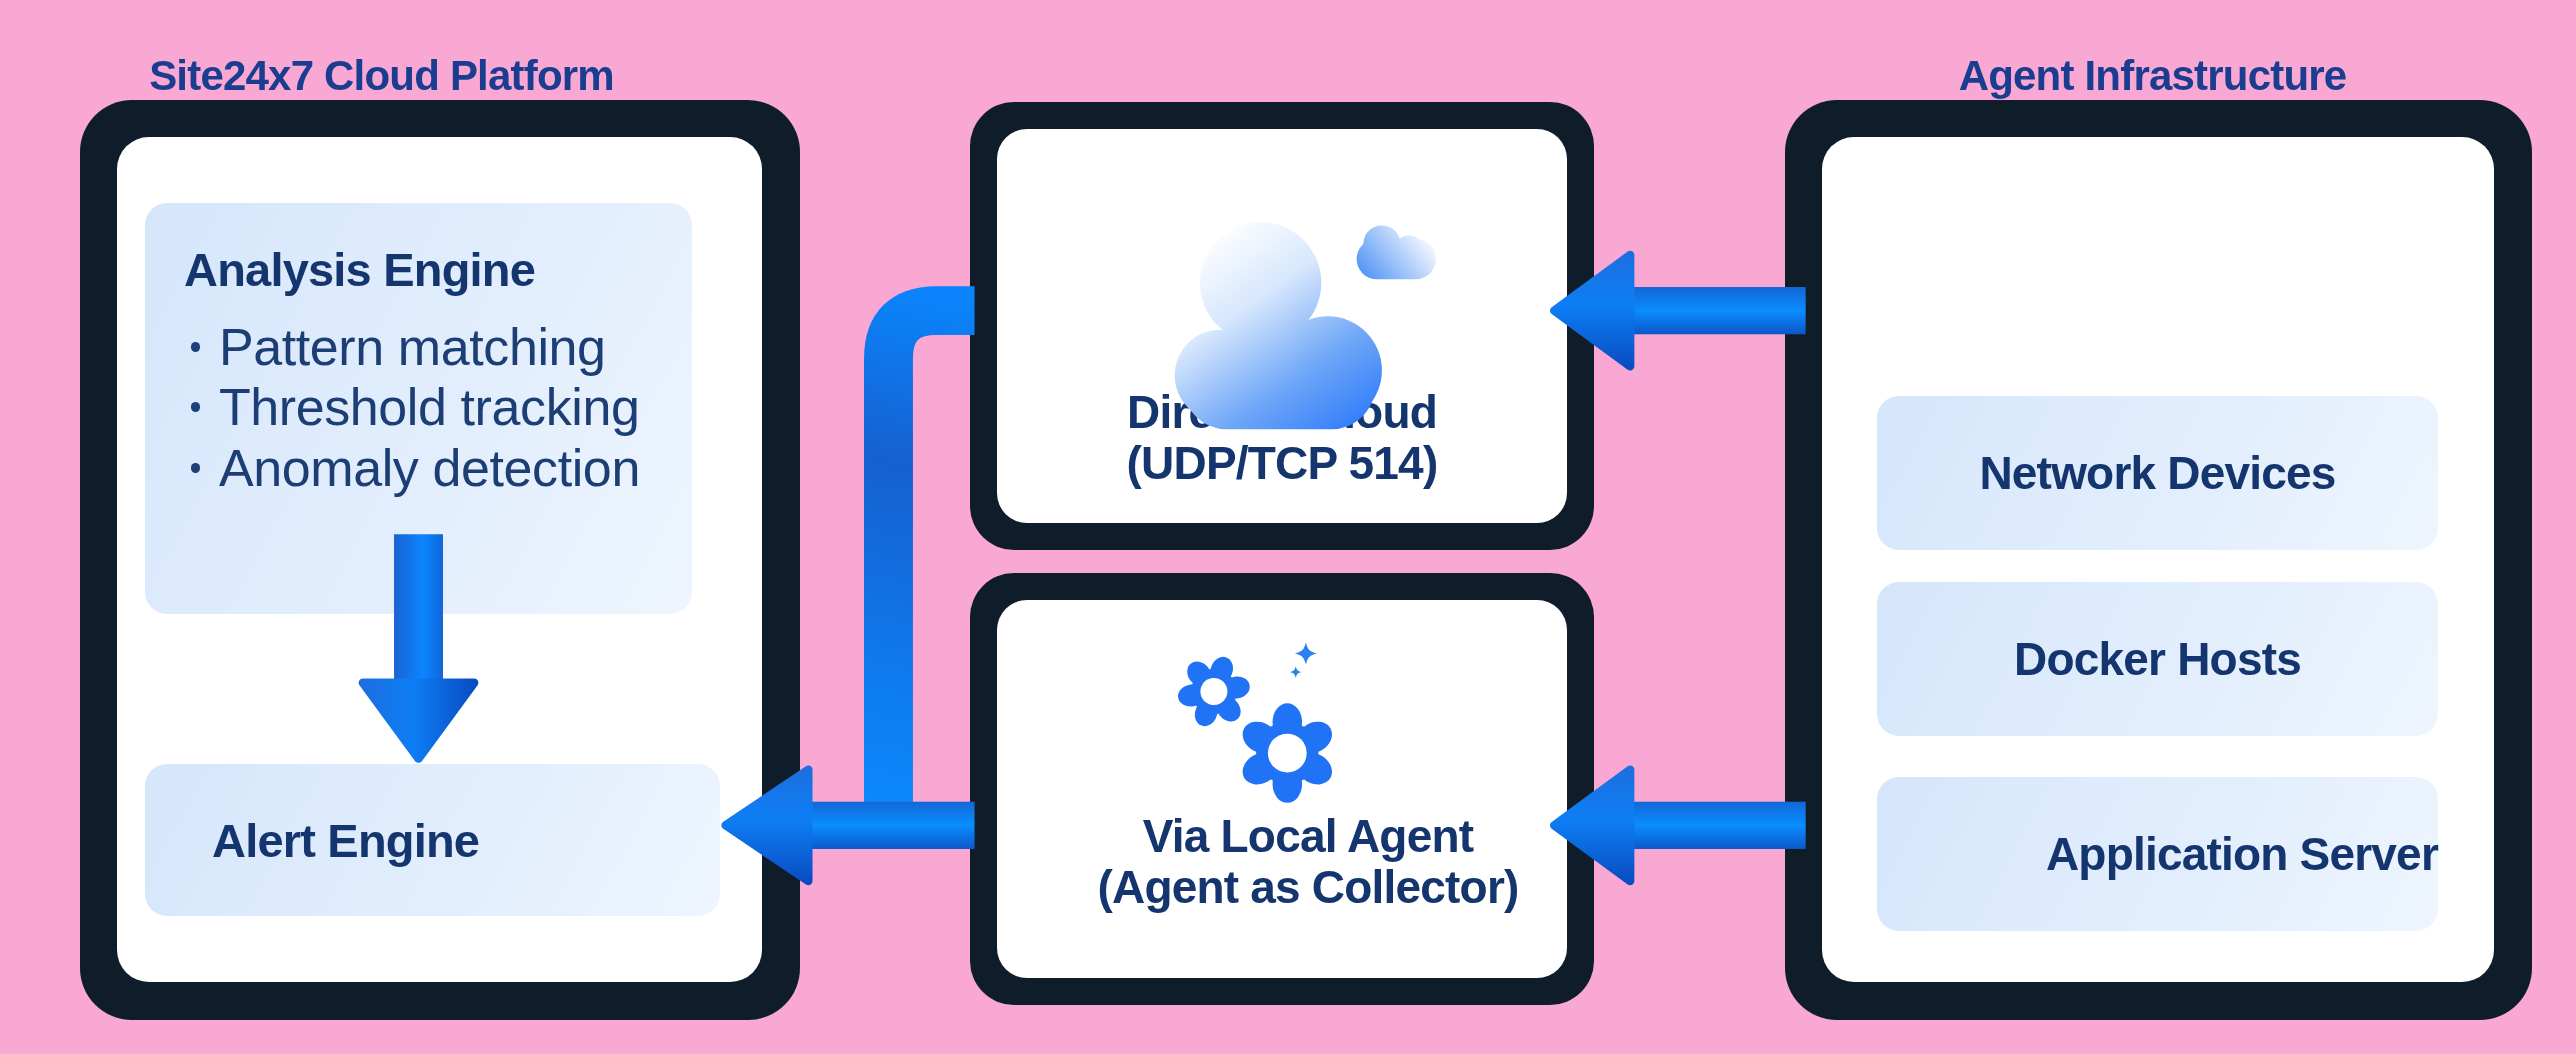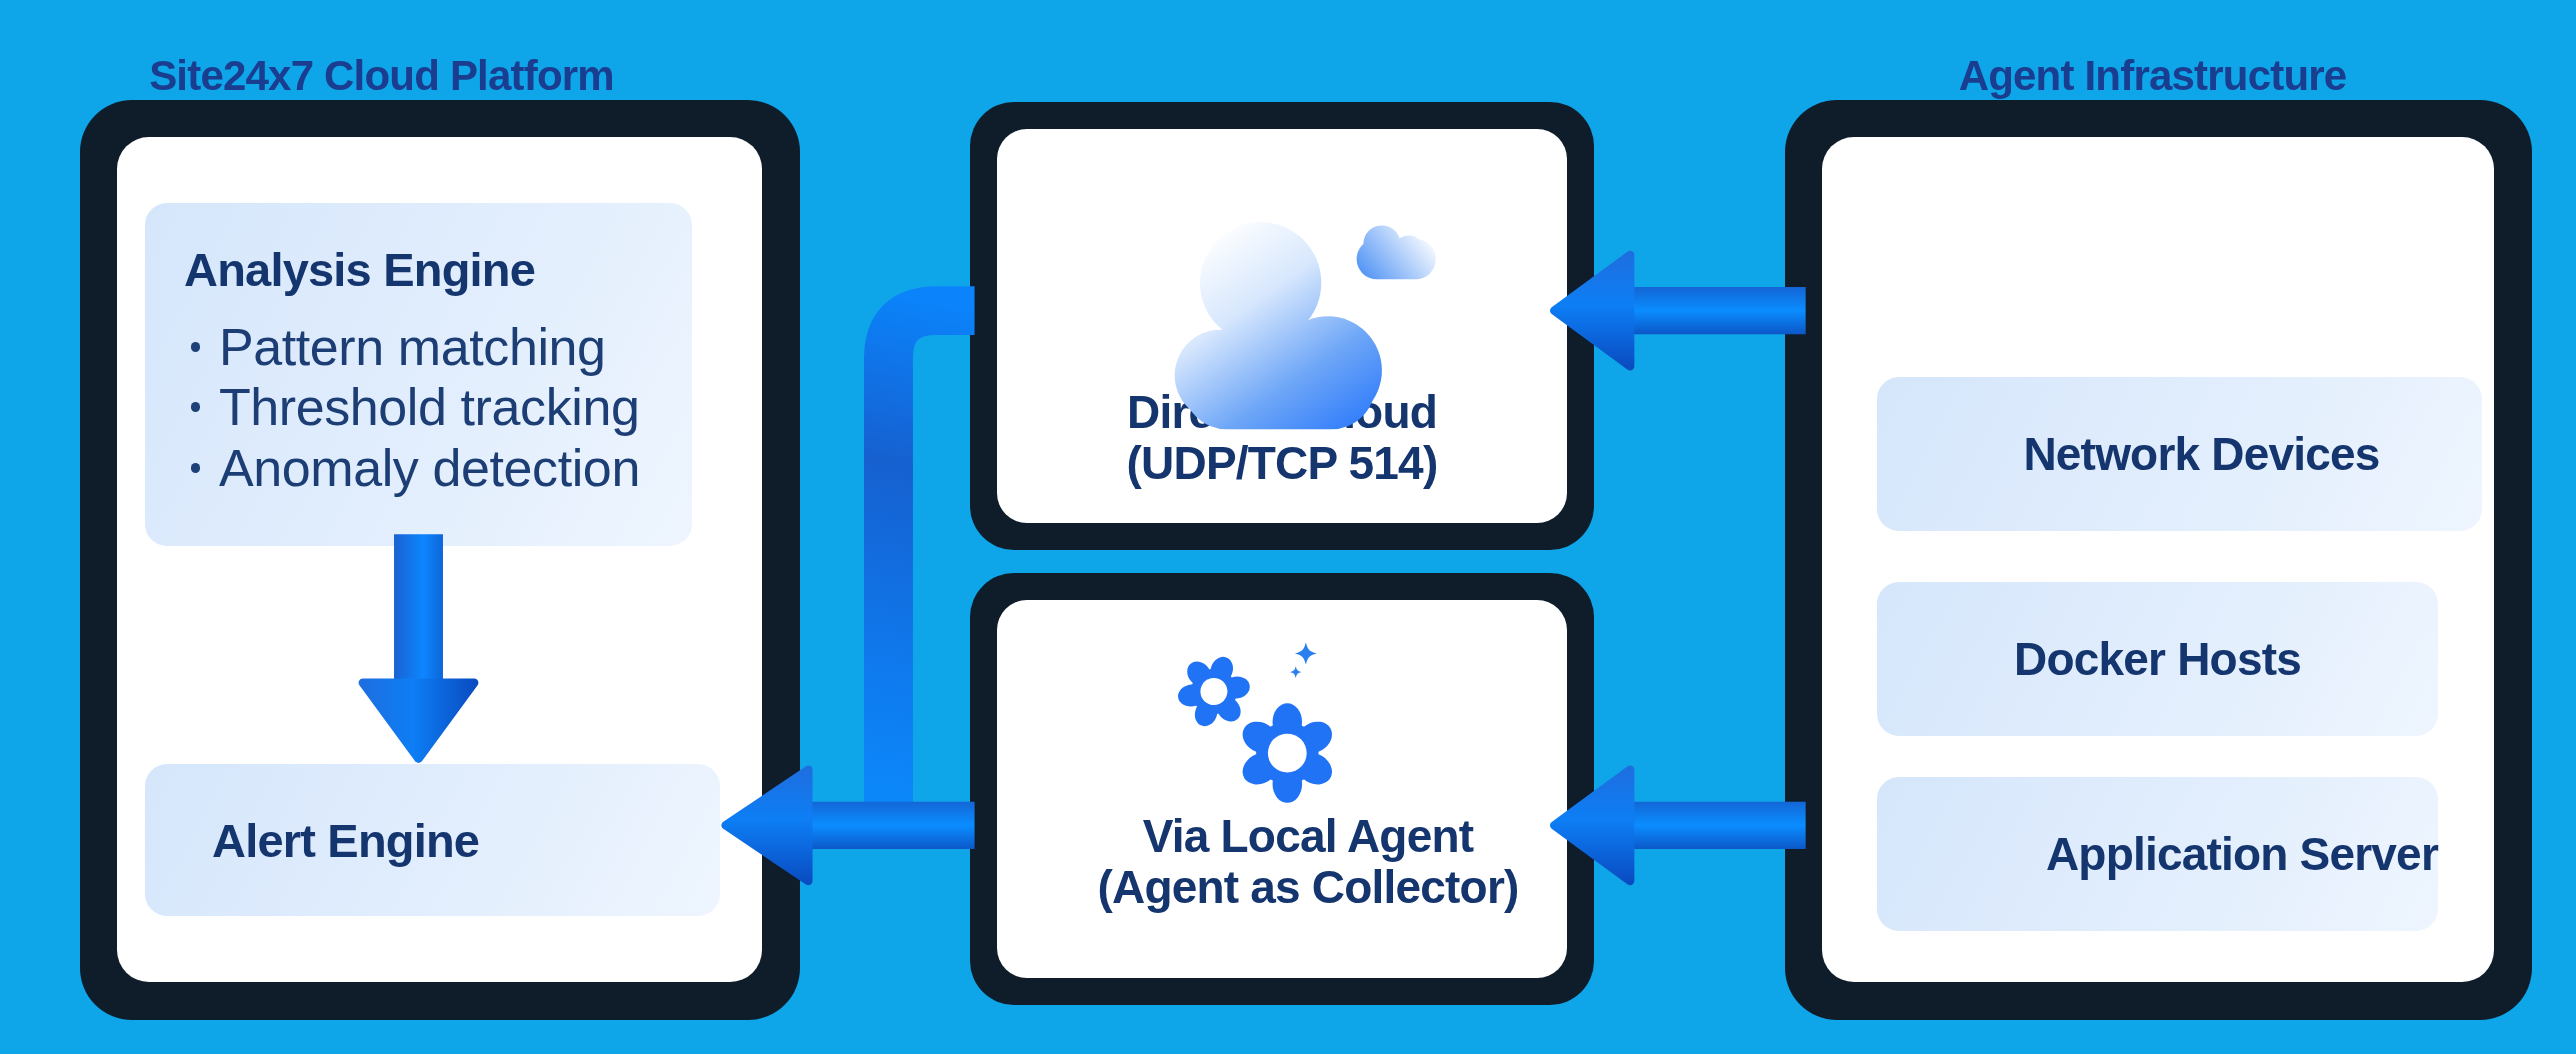--- a/index.html
+++ b/index.html
@@ -1,17 +1,17 @@
 <!DOCTYPE html>
 <html style="font-size:13.5px"><head>
 <meta charset="utf-8">
 <style>
   html,body{margin:0;padding:0;background:#000;}
   .stage{
-    position:relative;width:2576px;height:1055px;background:#0ea5e9;overflow:hidden;
+    position:relative;width:2576px;height:1055px;background:#f9a8d4;overflow:hidden;
     font-family:"Liberation Sans","DejaVu Sans",sans-serif;
   }
   .sec-title{
     position:absolute;top:49px;height:54px;line-height:54px;
     font-size:42px;font-weight:bold;letter-spacing:-0.8px;
     color:#1a3d8f;text-align:center;white-space:nowrap;z-index:2;
   }
   .panel{
     position:absolute;background:#0f1d2b;border-radius:52px;z-index:1;
   }
@@ -62,21 +62,21 @@
 
 <div class="stage">
 
   <div class="sec-title" style="left:103px;width:557px;">Site24x7 Cloud Platform</div>
   <div class="sec-title" style="left:1874px;width:557px;">Agent Infrastructure</div>
 
   <div class="panel" style="left:80px;top:100px;width:720px;height:920px;">
     <div class="panel-inner" style="left:37px;top:37px;width:645px;height:845px;"></div>
   </div>
 
-  <div class="card" style="left:145px;top:203px;width:547px;height:343px;">
+  <div class="card" style="left:145px;top:203px;width:547px;height:411px;">
     <div class="card-title" style="left:39px;top:39px;">Analysis Engine</div>
     <div class="bullet-row" style="left:46px;top:122px;">
       <span class="bullet-dot"></span>
       <span class="bullet-label">Pattern matching</span>
     </div>
     <div class="bullet-row" style="left:46px;top:182px;">
       <span class="bullet-dot"></span>
       <span class="bullet-label">Threshold tracking</span>
     </div>
     <div class="bullet-row" style="left:46px;top:243px;">
@@ -165,21 +165,21 @@
       <circle cx="0" cy="0" r="11.5" fill="#ffffff"></circle>
     </g>
     <path fill="#2b80f0" d="M0,-1 C0.22,-0.28 0.28,-0.22 1,0 C0.28,0.22 0.22,0.28 0,1 C-0.22,0.28 -0.28,0.22 -1,0 C-0.28,-0.22 -0.22,-0.28 0,-1 Z" transform="translate(81 17.5) scale(6.5)"></path>
     <path fill="#2b80f0" d="M0,-1 C0.22,-0.28 0.28,-0.22 1,0 C0.28,0.22 0.22,0.28 0,1 C-0.22,0.28 -0.28,0.22 -1,0 C-0.28,-0.22 -0.22,-0.28 0,-1 Z" transform="translate(75 28.5) scale(3.5)"></path>
   </svg>
 
   <div class="panel" style="left:1785px;top:100px;width:747px;height:920px;">
     <div class="panel-inner" style="left:37px;top:37px;width:672px;height:845px;"></div>
   </div>
 
-  <div class="infra-card" style="top:377px;padding-left:44px;">
+  <div class="infra-card" style="top:396px;">
     <span class="infra-label">Network Devices</span>
   </div>
   <div class="infra-card" style="top:582px;">
     <span class="infra-label">Docker Hosts</span>
   </div>
   <div class="infra-card" style="top:777px;justify-content:flex-end;">
     <span class="infra-label">Application Server</span>
   </div>
 
   <svg class="overlay" viewBox="0 0 3053 1250" aria-hidden="true">

